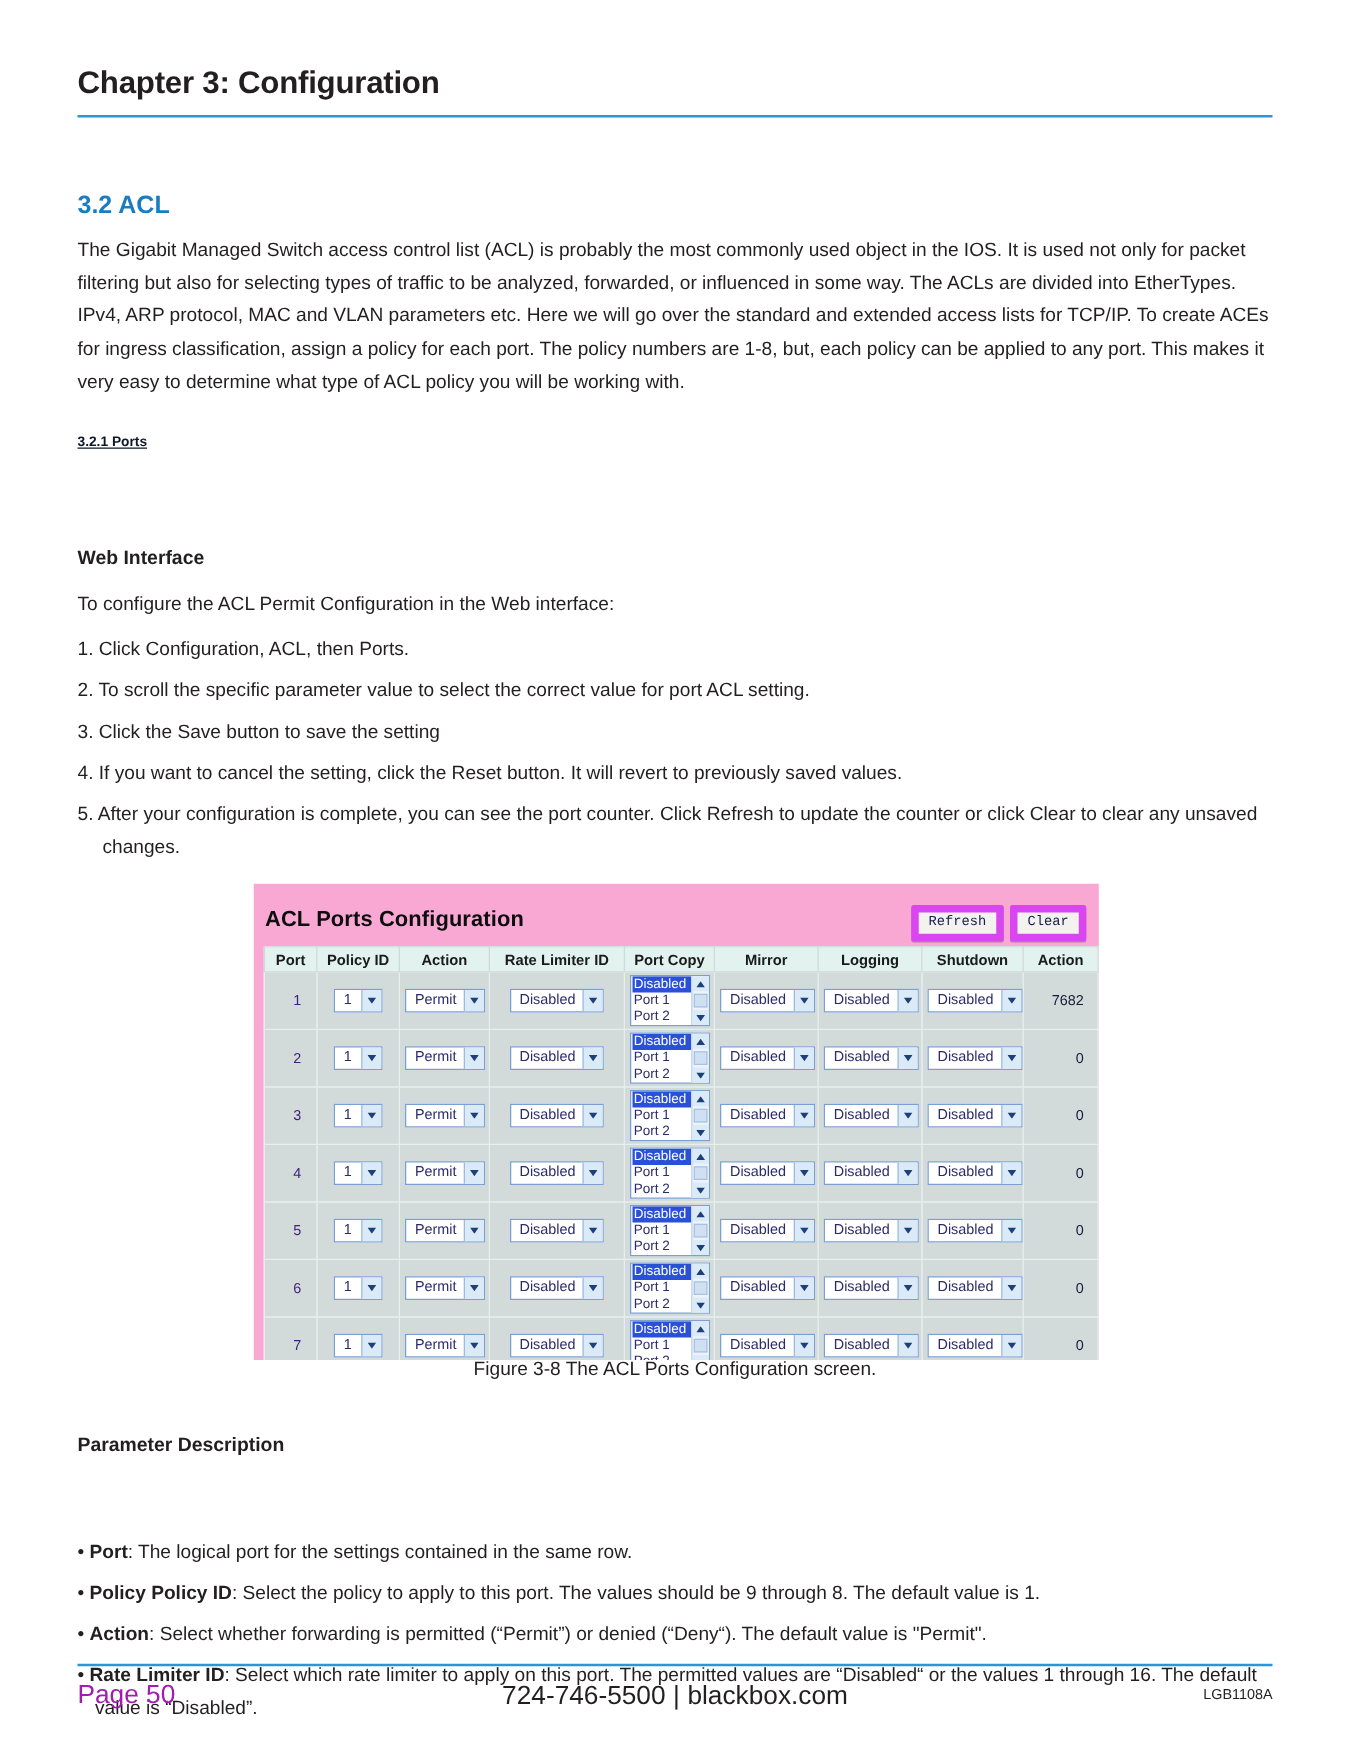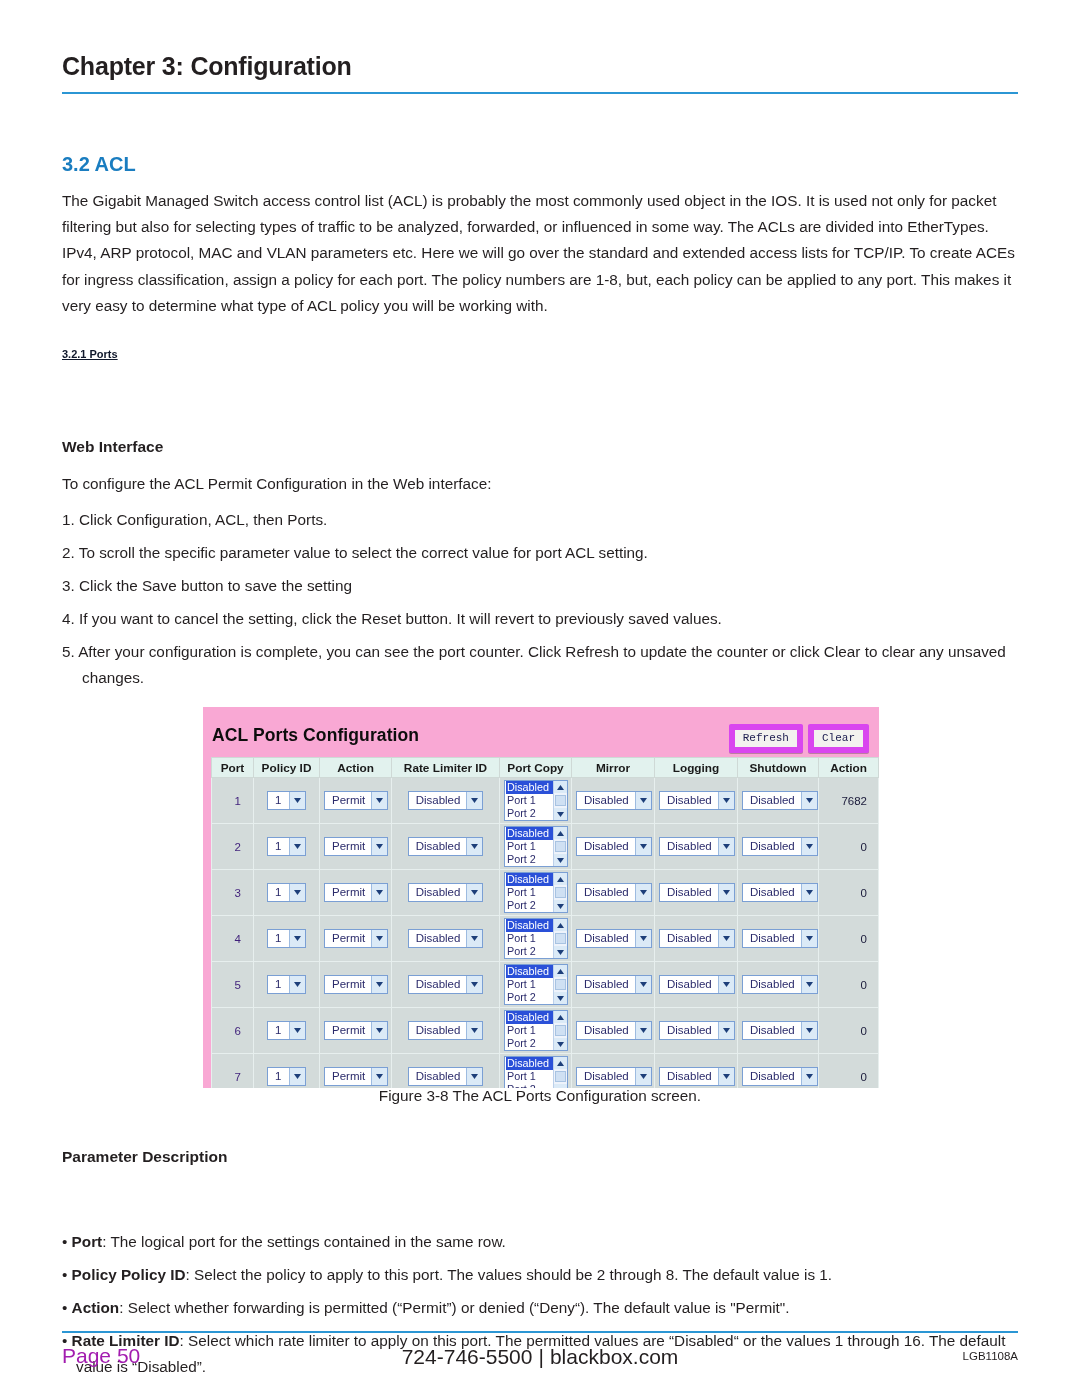--- a/index.html
+++ b/index.html
@@ -925,21 +925,21 @@
         </tbody>
     </table>
   </div>
 
   <div class="fig-caption">Figure 3-8 The ACL Ports Configuration screen.</div>
 
   <div class="h-param">Parameter Description</div>
 
   <div class="bullets">
     <div class="bullet b1">•&nbsp;<b>Port</b><span>: The logical port for the settings contained in the same row.</span></div>
-    <div class="bullet b2">•&nbsp;<b>Policy Policy ID</b><span>: Select the policy to apply to this port. The values should be 2 through 8. The default value is 1.</span></div>
+    <div class="bullet b2">•&nbsp;<b>Policy Policy ID</b><span>: Select the policy to apply to this port. The values should be 9 through 8. The default value is 1.</span></div>
     <div class="bullet b3">•&nbsp;<b>Action</b><span>: Select whether forwarding is permitted (“Permit”) or denied (“Deny“). The default value is "Permit".</span></div>
     <div class="bullet b4">•&nbsp;<b>Rate Limiter ID</b><span>: Select which rate limiter to apply on this port. The permitted values are “Disabled“ or the values 1 through 16. The default value is “Disabled”.</span></div>
   </div>
 
   <div class="footer-rule"></div>
   <div class="foot-page">Page 50</div>
   <div class="foot-center"><span>724-746-5500</span><span class="sep">|</span><span>blackbox.com</span></div>
   <div class="foot-model">LGB1108A</div>
 
 </div>

